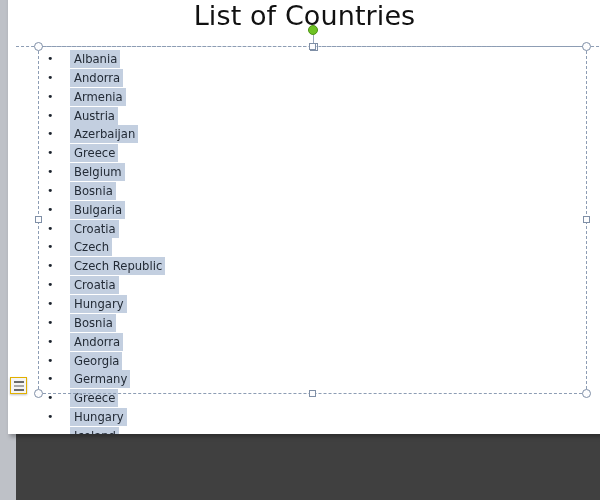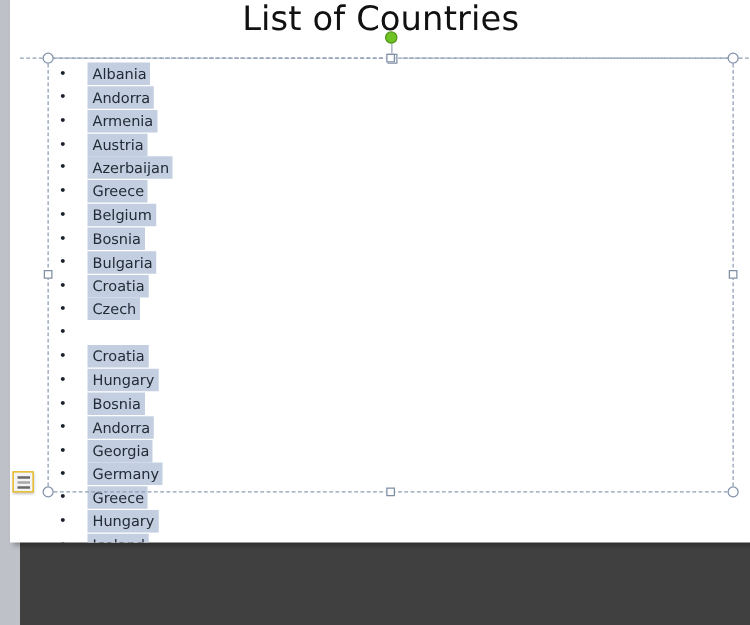--- a/index.html
+++ b/index.html
@@ -218,21 +218,21 @@
           <li><span class="bullet-glyph">•</span><span class="country-name">Andorra</span></li>
           <li><span class="bullet-glyph">•</span><span class="country-name">Armenia</span></li>
           <li><span class="bullet-glyph">•</span><span class="country-name">Austria</span></li>
           <li><span class="bullet-glyph">•</span><span class="country-name">Azerbaijan</span></li>
           <li><span class="bullet-glyph">•</span><span class="country-name">Greece</span></li>
           <li><span class="bullet-glyph">•</span><span class="country-name">Belgium</span></li>
           <li><span class="bullet-glyph">•</span><span class="country-name">Bosnia</span></li>
           <li><span class="bullet-glyph">•</span><span class="country-name">Bulgaria</span></li>
           <li><span class="bullet-glyph">•</span><span class="country-name">Croatia</span></li>
           <li><span class="bullet-glyph">•</span><span class="country-name">Czech</span></li>
-          <li><span class="bullet-glyph">•</span></li>
+          <li><span class="bullet-glyph">•</span><span class="country-name">Czech Republic</span></li>
           <li><span class="bullet-glyph">•</span><span class="country-name">Croatia</span></li>
           <li><span class="bullet-glyph">•</span><span class="country-name">Hungary</span></li>
           <li><span class="bullet-glyph">•</span><span class="country-name">Bosnia</span></li>
           <li><span class="bullet-glyph">•</span><span class="country-name">Andorra</span></li>
           <li><span class="bullet-glyph">•</span><span class="country-name">Georgia</span></li>
           <li><span class="bullet-glyph">•</span><span class="country-name">Germany</span></li>
           <li><span class="bullet-glyph">•</span><span class="country-name">Greece</span></li>
           <li><span class="bullet-glyph">•</span><span class="country-name">Hungary</span></li>
           <li><span class="bullet-glyph">•</span><span class="country-name">Iceland</span></li>
         </ul>

